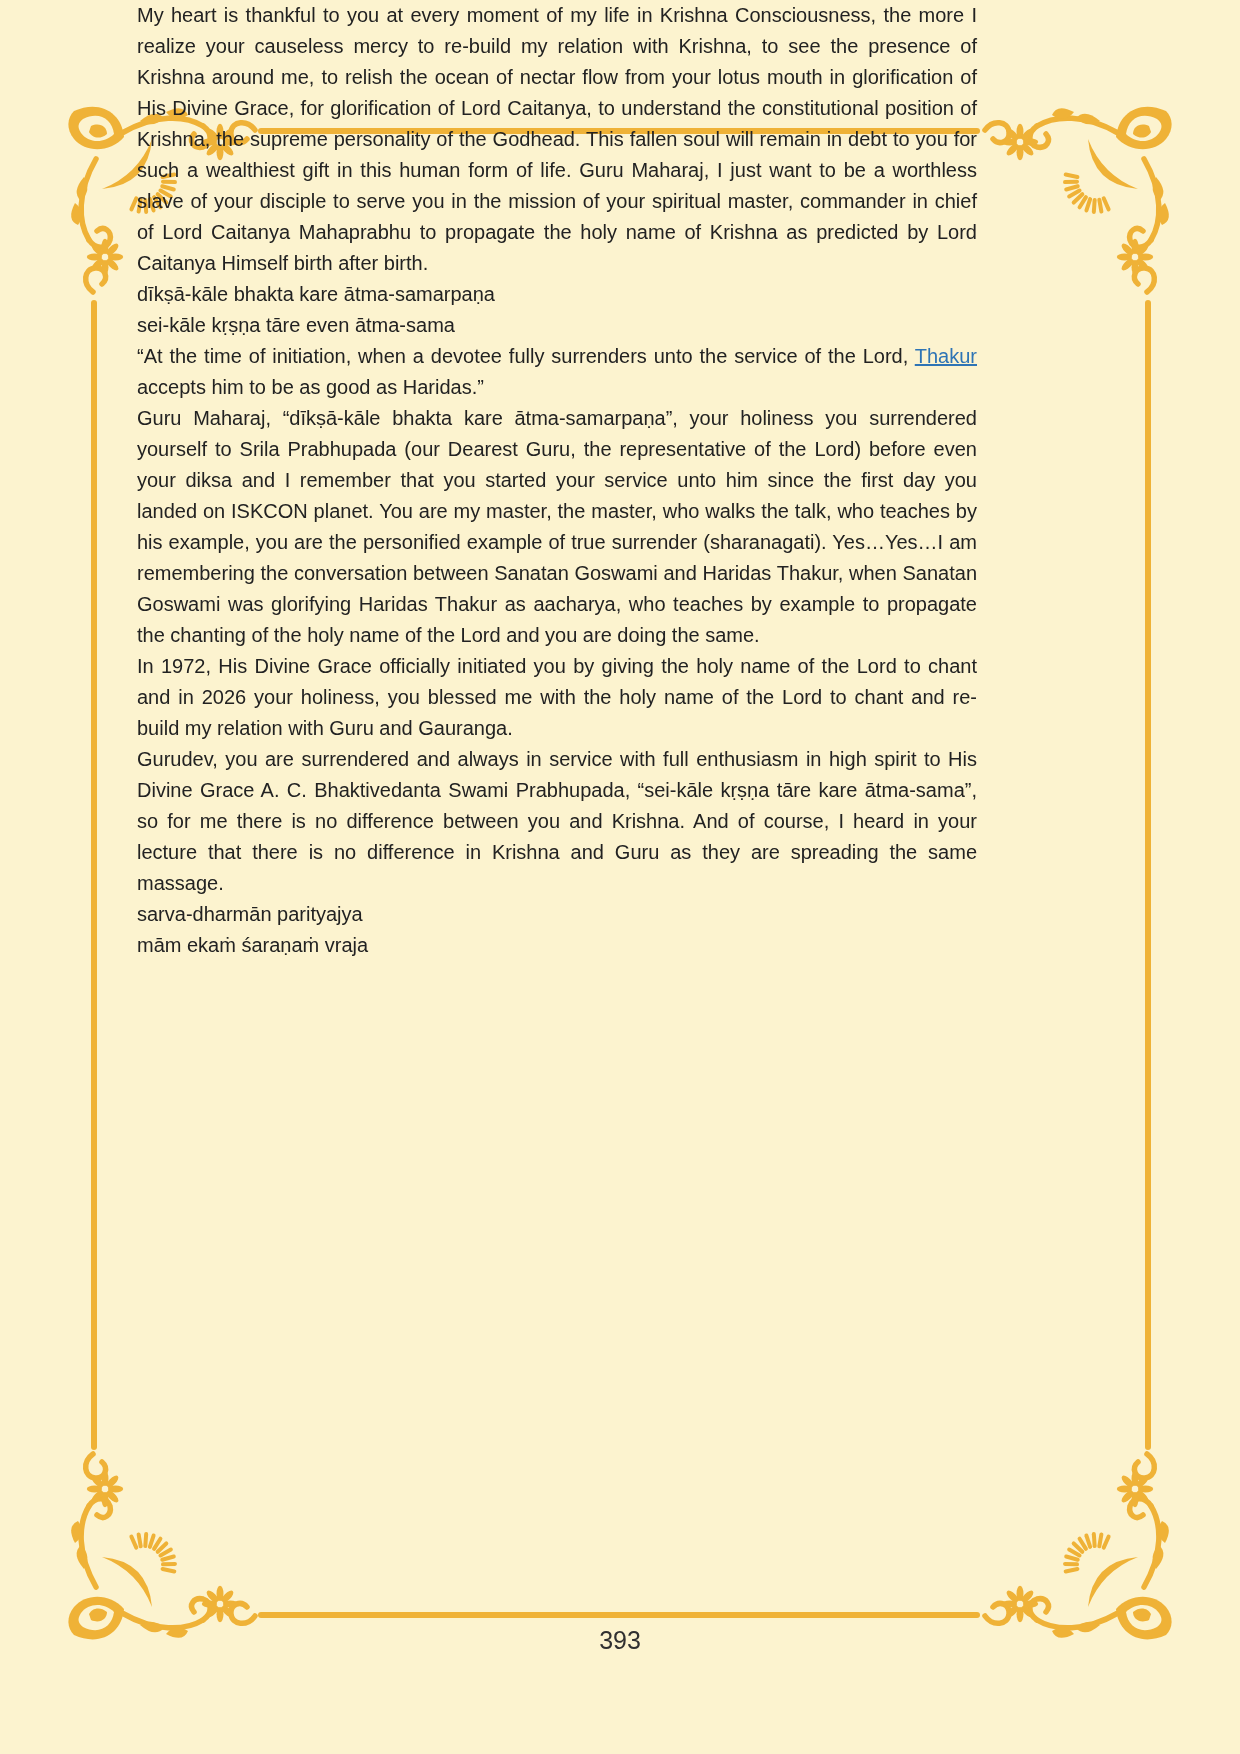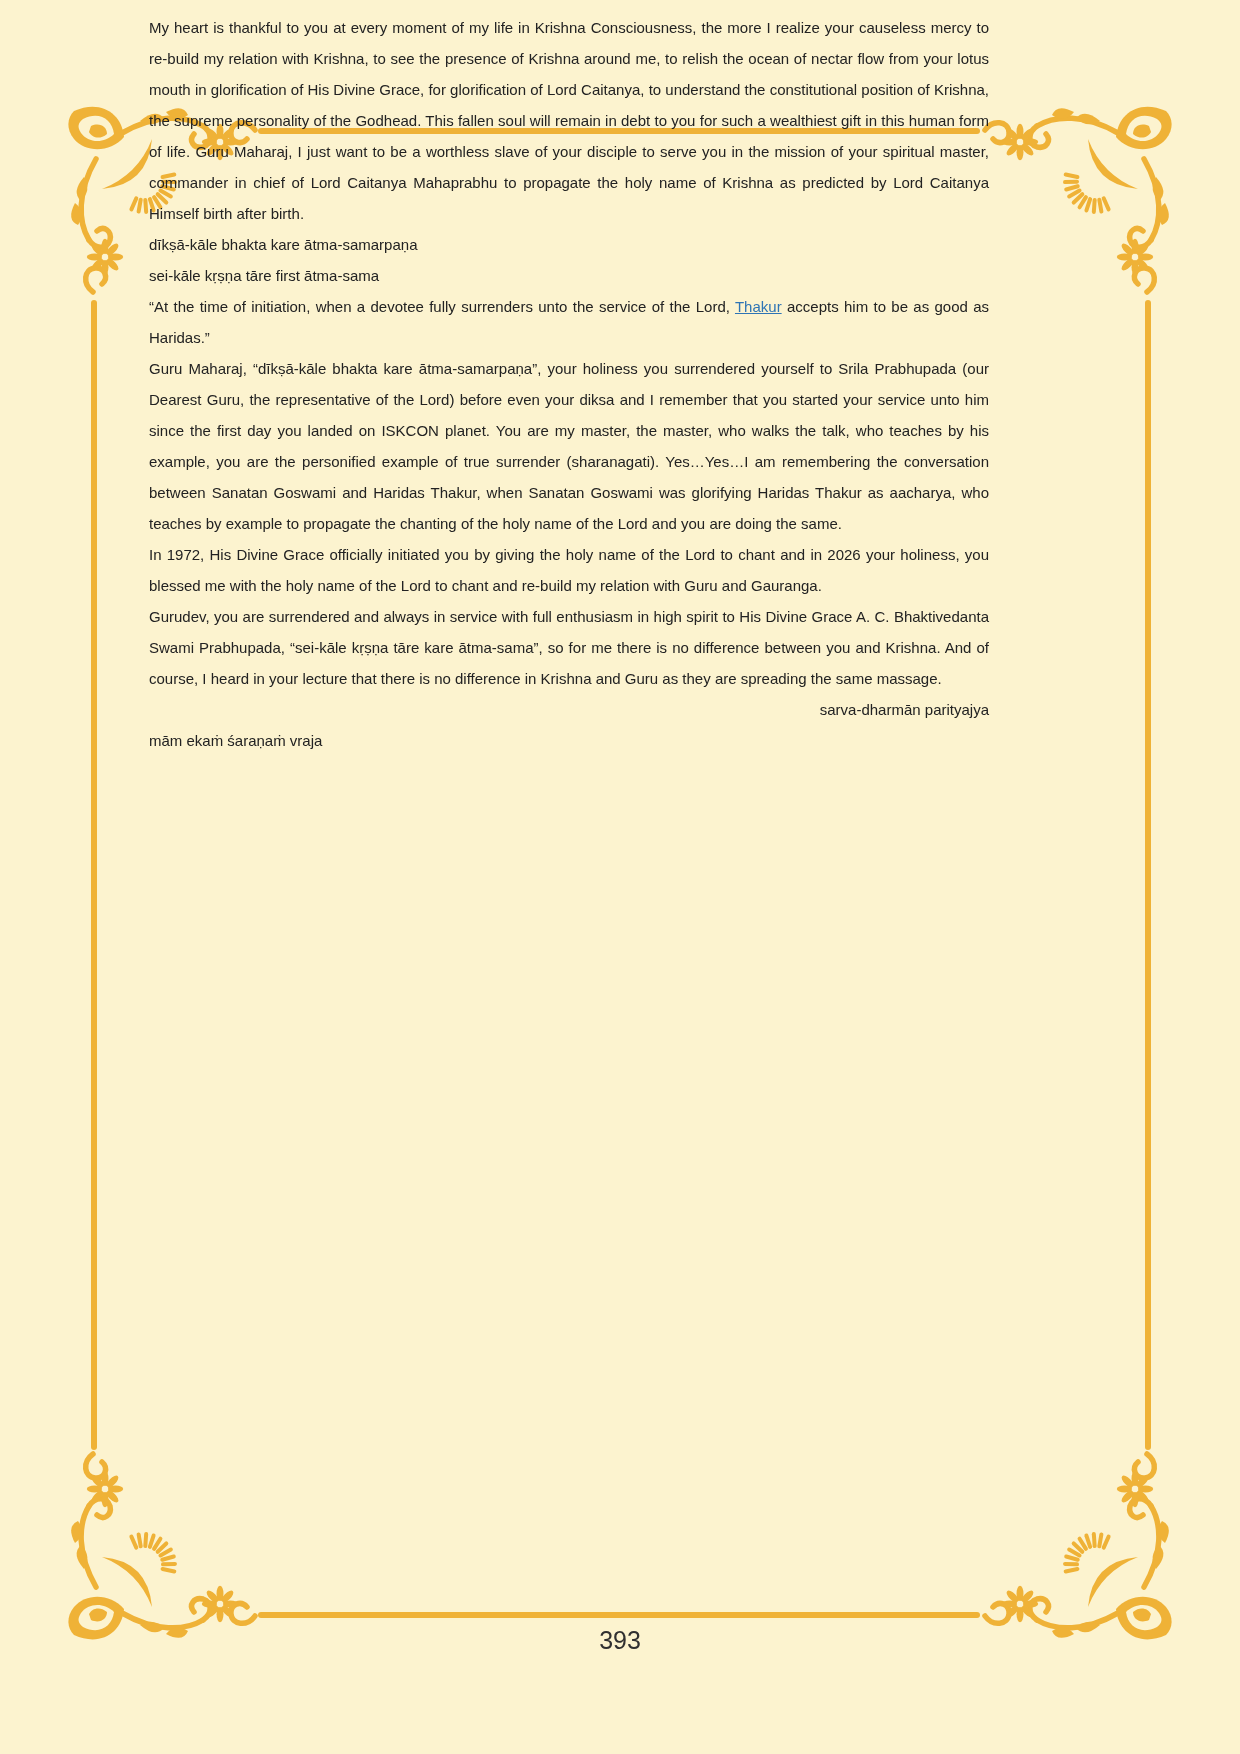--- a/index.html
+++ b/index.html
@@ -28,34 +28,34 @@
   .corner{position:absolute;width:200px;height:200px;}
   .c-tl{left:60px;top:97px;}
   .c-tr{left:980px;top:97px;transform:scaleX(-1);}
   .c-bl{left:60px;top:1449px;transform:scaleY(-1);}
   .c-br{left:980px;top:1449px;transform:scale(-1,-1);}
   .acc{fill:var(--accent);}
   .paper{fill:var(--paper);}
   .stroke{fill:none;stroke:var(--accent);stroke-width:5.5;stroke-linecap:round;}
   
   .content{
-    position:absolute;left:137px;top:12px;width:840px;
-    font-size:15px;line-height:31px;margin-left:12px;
+    position:absolute;left:137px;top:0;width:840px;
+    font-size:20px;line-height:31px;
   }
   .content p{margin:0;}
   .para{text-align:justify;}
   .verse{text-align:left;}
   .mt-p1{margin-top:251px;}
   .mt-v1{margin-top:80px;}
   .mt-v2{margin-top:20px;}
   .mt-q{margin-top:69px;}
   .mt-p2{margin-top:71px;}
   .mt-p3{margin-top:34px;}
   .mt-p4{margin-top:22px;}
-  .mt-v3{margin-top:25px;text-align:right;}
+  .mt-v3{margin-top:25px;}
   .mt-v4{margin-top:19px;}
   .link{color:var(--link);text-decoration:underline;cursor:pointer;}
   .pagenum{
     position:absolute;left:0;top:1626px;width:100%;
     text-align:center;font-size:25px;color:#303030;
   }
 </style>
 </head>
 <body>
 
@@ -124,21 +124,21 @@
       <use href="#cornerOrn"></use>
     </svg>
   <svg class="corner c-br" viewBox="0 0 200 200">
       <use href="#cornerOrn"></use>
     </svg>
 
   <main class="content">
     <p class="para mt-p1">My heart is thankful to you at every moment of my life in Krishna Consciousness, the more I realize your causeless mercy to re-build my relation with Krishna, to see the presence of Krishna around me, to relish the ocean of nectar flow from your lotus mouth in glorification of His Divine Grace, for glorification of Lord Caitanya, to understand the constitutional position of Krishna, the supreme personality of the Godhead. This fallen soul will remain in debt to you for such a wealthiest gift in this human form of life. Guru Maharaj, I just want to be a worthless slave of your disciple to serve you in the mission of your spiritual master, commander in chief of Lord Caitanya Mahaprabhu to propagate the holy name of Krishna as predicted by Lord Caitanya Himself birth after birth.</p>
 
     <p class="verse mt-v1">dīkṣā-kāle bhakta kare ātma-samarpaṇa</p>
-    <p class="verse mt-v2">sei-kāle kṛṣṇa tāre first ātma-sama</p>
+    <p class="verse mt-v2">sei-kāle kṛṣṇa tāre even ātma-sama</p>
 
     <p class="para mt-q"><span>“At the time of initiation, when a devotee fully surrenders unto the service of the Lord, </span><a class="link">Thakur</a><span> accepts him to be as good as Haridas.”</span></p>
 
     <p class="para mt-p2">Guru Maharaj, “dīkṣā-kāle bhakta kare ātma-samarpaṇa”, your holiness you surrendered yourself to Srila Prabhupada (our Dearest Guru, the representative of the Lord) before even your diksa and I remember that you started your service unto him since the first day you landed on ISKCON planet. You are my master, the master, who walks the talk, who teaches by his example, you are the personified example of true surrender (sharanagati). Yes…Yes…I am remembering the conversation between Sanatan Goswami and Haridas Thakur, when Sanatan Goswami was glorifying Haridas Thakur as aacharya, who teaches by example to propagate the chanting of the holy name of the Lord and you are doing the same.</p>
     <p class="para mt-p3">In 1972, His Divine Grace officially initiated you by giving the holy name of the Lord to chant and in 2026 your holiness, you blessed me with the holy name of the Lord to chant and re-build my relation with Guru and Gauranga.</p>
     <p class="para mt-p4">Gurudev, you are surrendered and always in service with full enthusiasm in high spirit to His Divine Grace A. C. Bhaktivedanta Swami Prabhupada, “sei-kāle kṛṣṇa tāre kare ātma-sama”, so for me there is no difference between you and Krishna. And of course, I heard in your lecture that there is no difference in Krishna and Guru as they are spreading the same massage.</p>
 
     <p class="verse mt-v3">sarva-dharmān parityajya</p>
     <p class="verse mt-v4">mām ekaṁ śaraṇaṁ vraja</p>
   </main>

